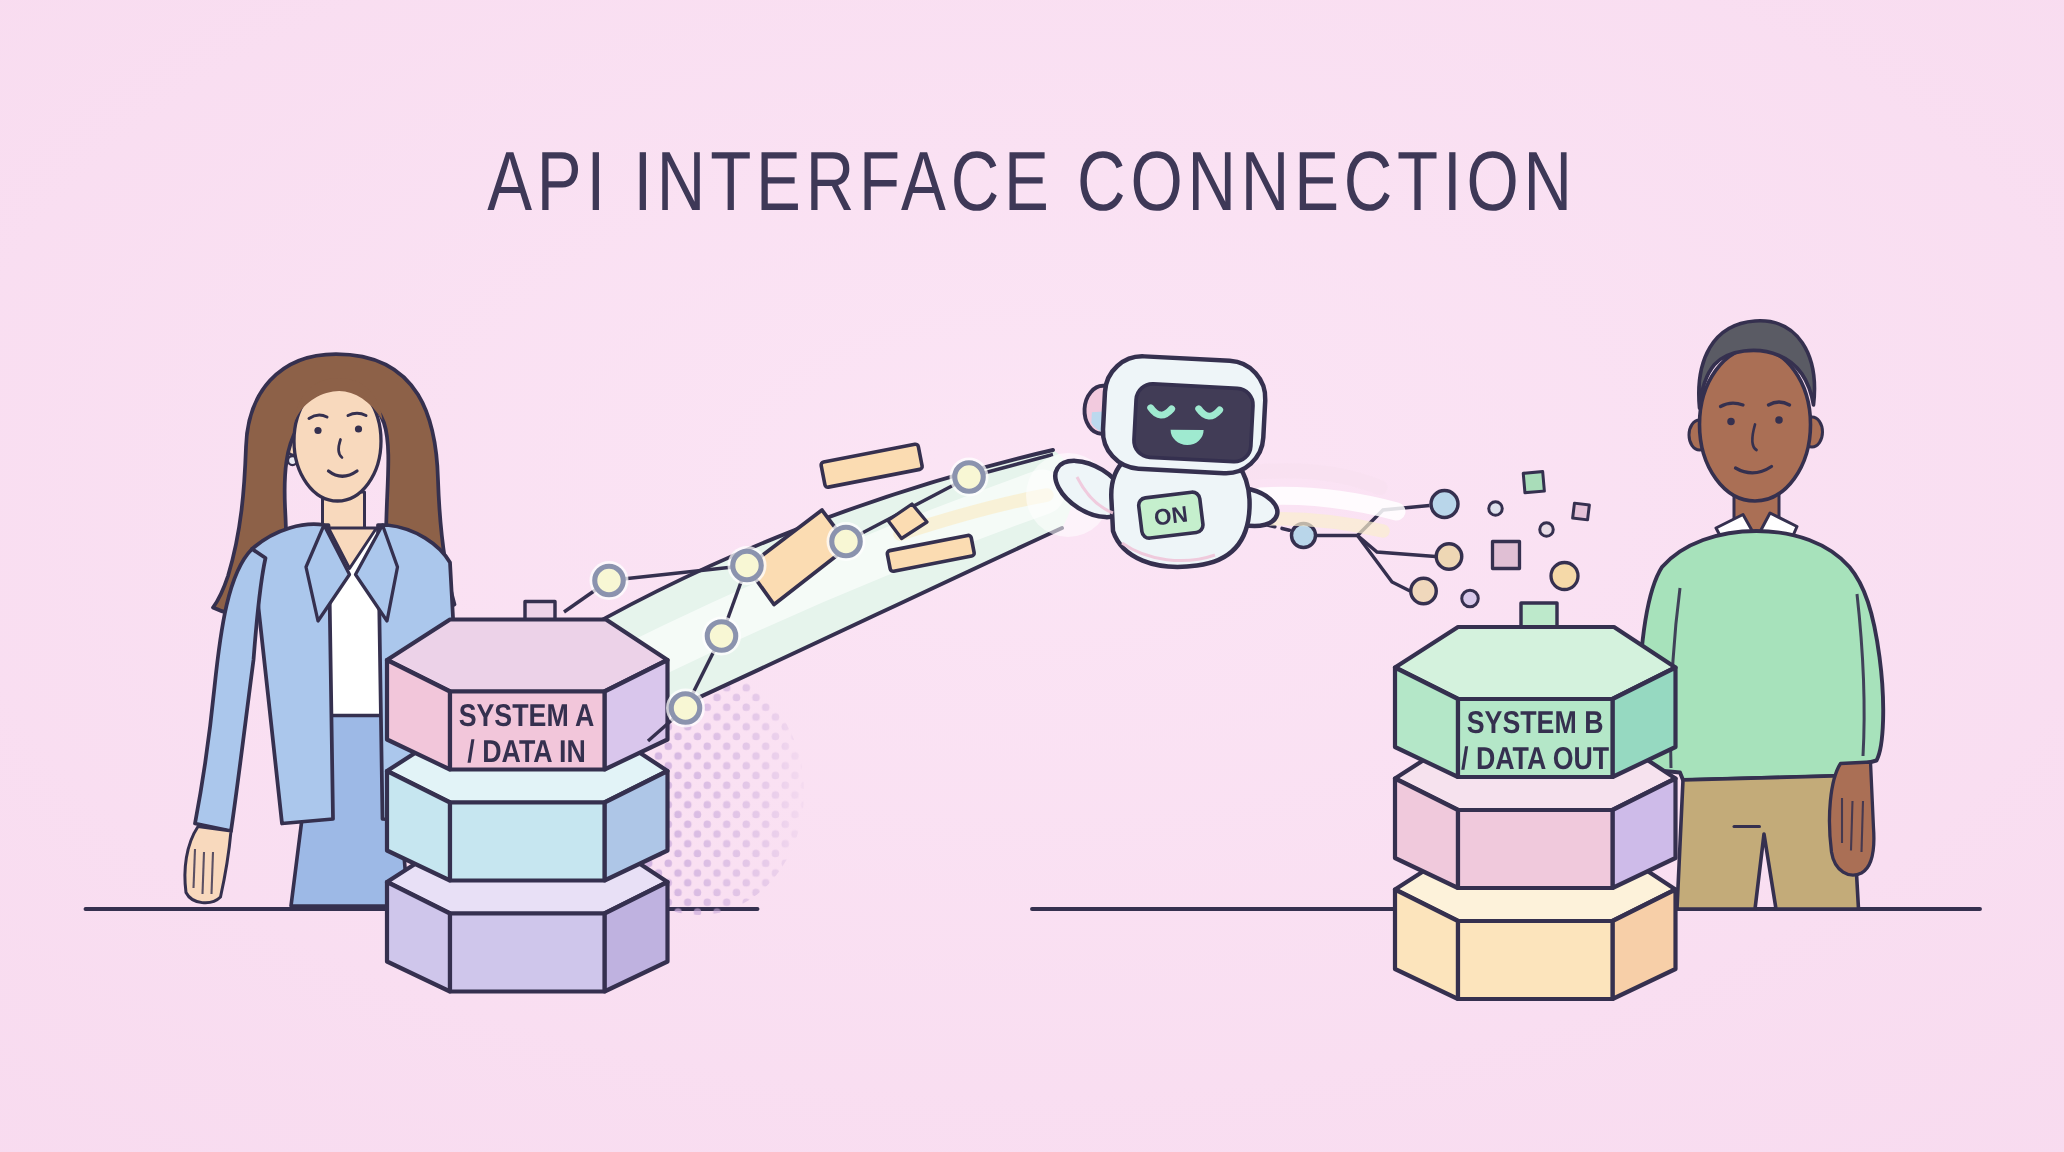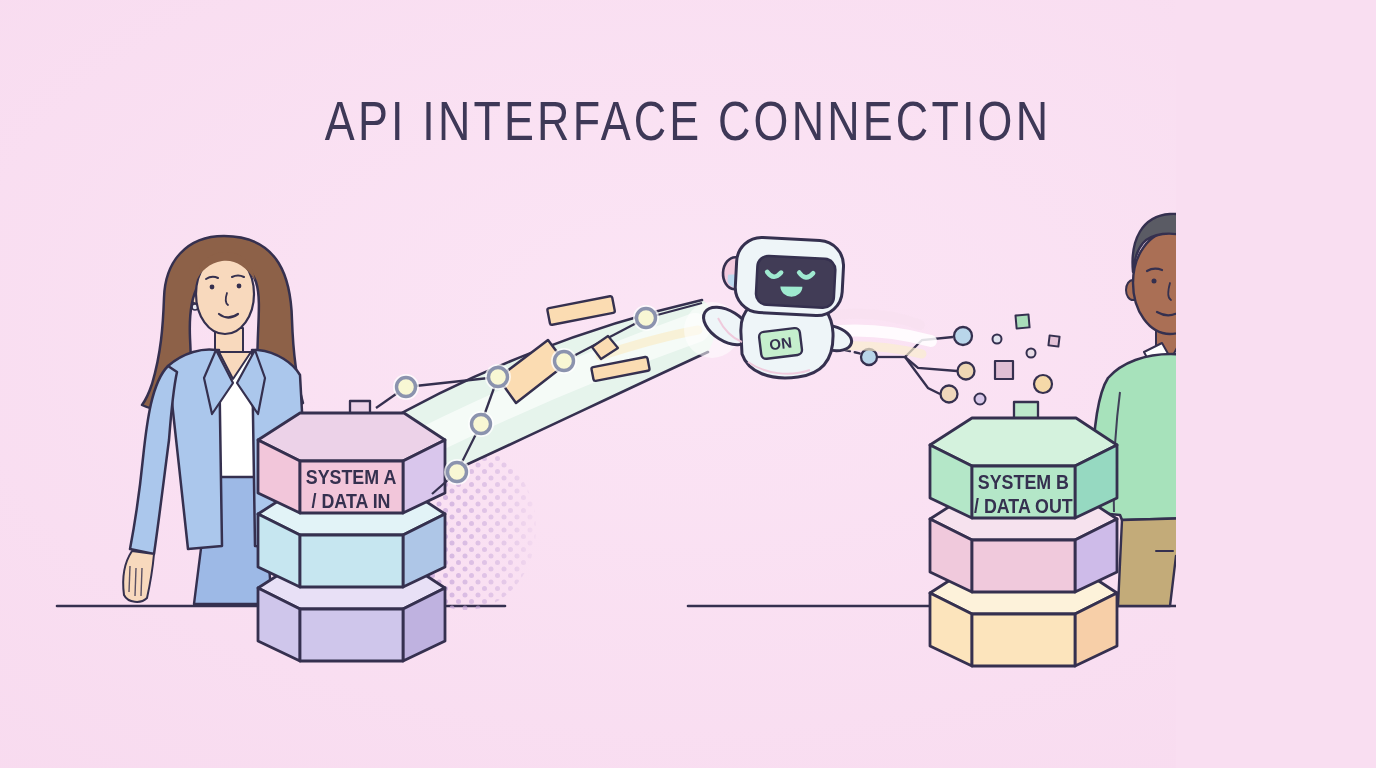--- a/index.html
+++ b/index.html
@@ -1,16 +1,16 @@
 <!DOCTYPE html>
 <html><head>
 <meta charset="utf-8">
 <style>
   html,body{margin:0;padding:0;background:#f9def1;}
-  .stage{width:1176px;height:768px;overflow:hidden;position:relative;}
+  .stage{width:1376px;height:768px;overflow:hidden;position:relative;}
   svg{display:block;}
   text{font-family:"Liberation Sans", sans-serif;}
   .outline{stroke:#35304f;stroke-linejoin:round;stroke-linecap:round;}
 </style>
 </head>
 <body>
 
 <div class="stage">
 <svg width="1376" height="768" viewBox="0 0 1376 768">
   <defs>

